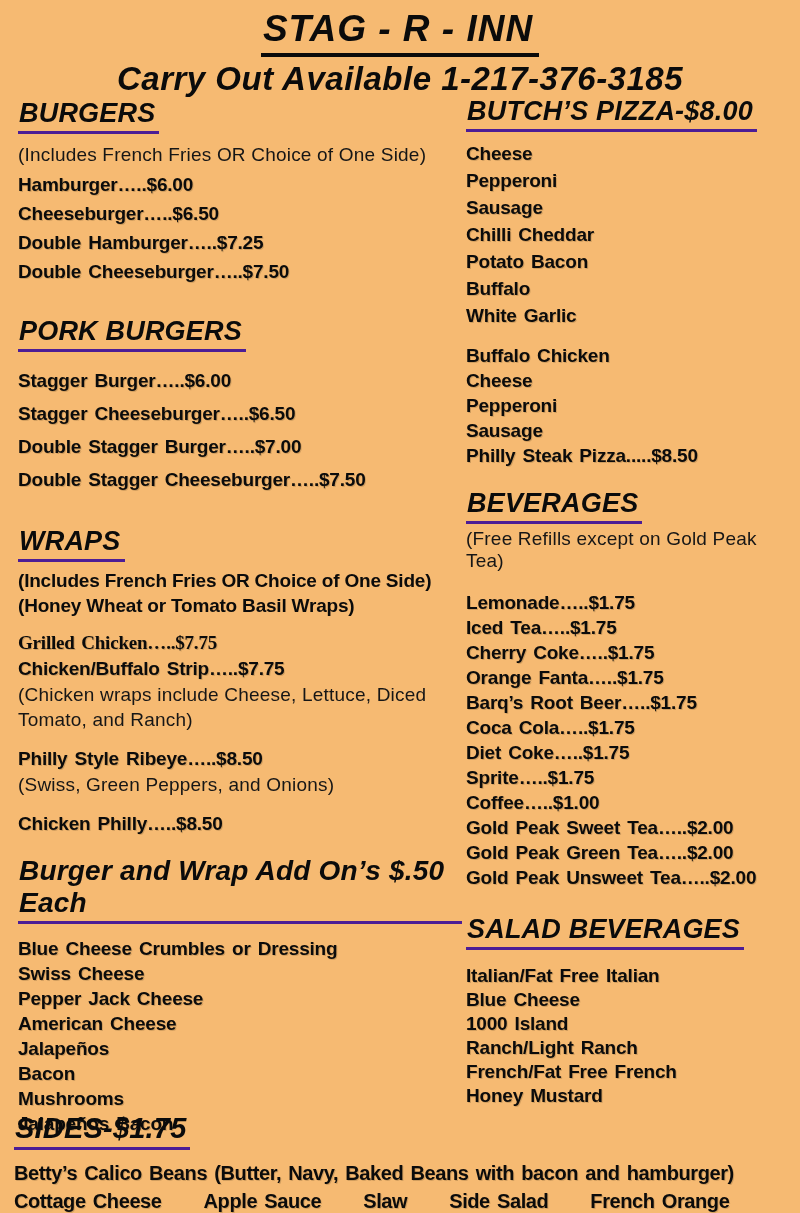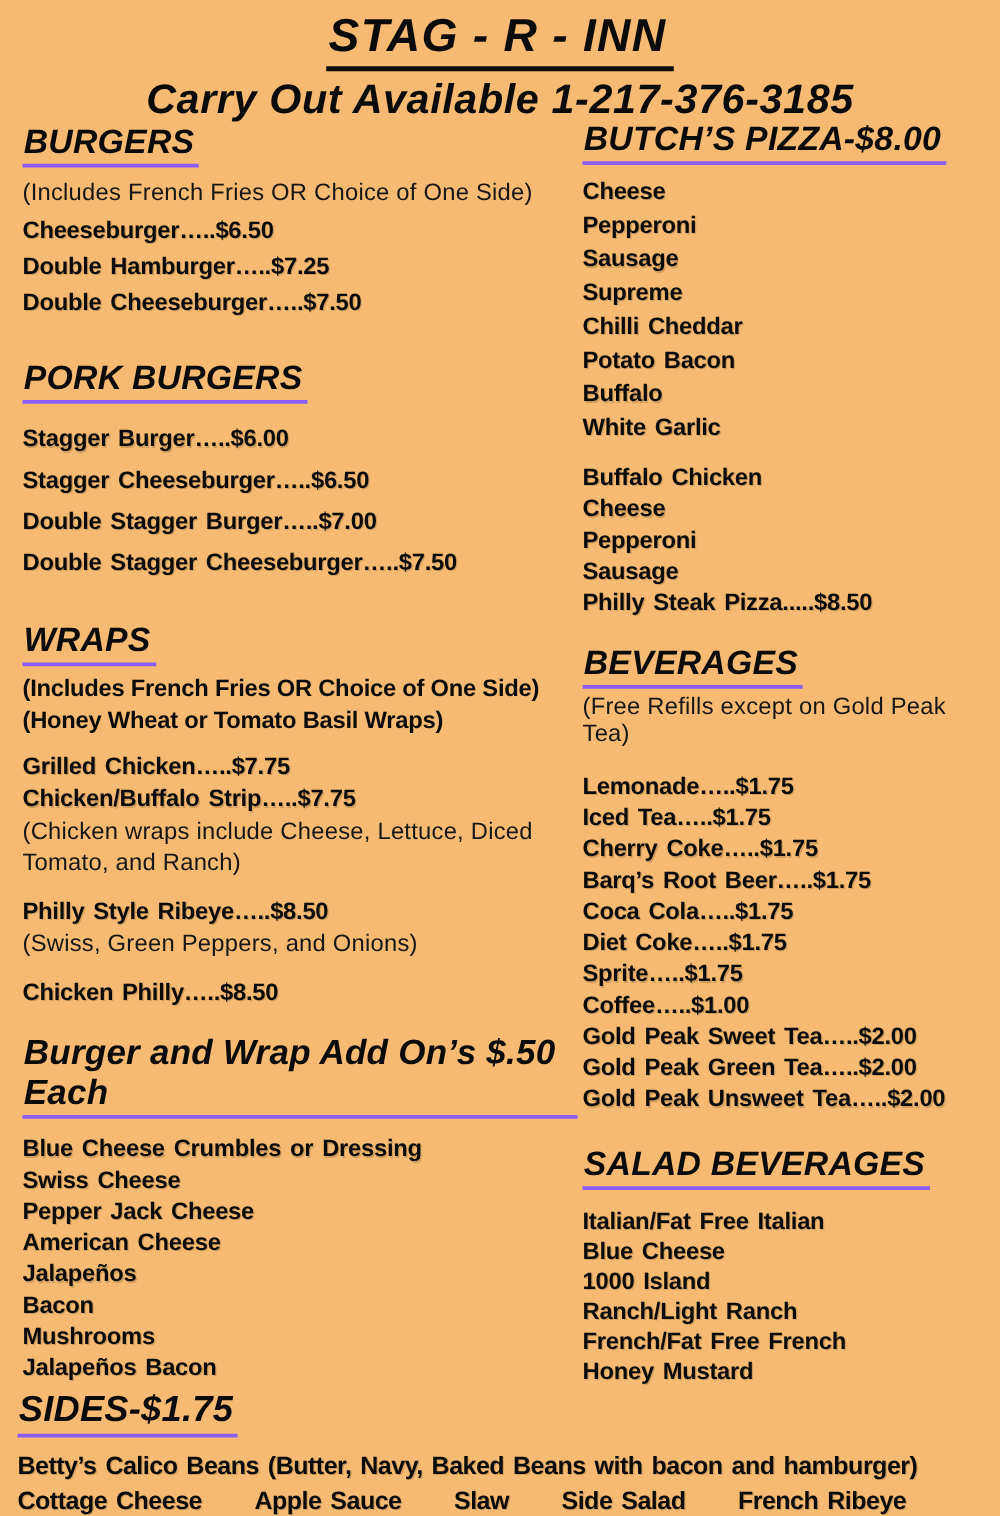--- a/index.html
+++ b/index.html
@@ -30,21 +30,21 @@
     font-size: 33px; font-weight: 700; font-style: italic;
     margin-top: 3px; letter-spacing: 0.5px;
   }
 
   
   .col-left  { position: absolute; left: 18px;  top: 98px; width: 444px; }
   .col-right { position: absolute; left: 466px; top: 96px; width: 326px; }
   .sides     { position: absolute; left: 14px;  top: 1112px; width: 776px; }
 
   h2 { font-size: 27px; font-weight: 700; font-style: italic; letter-spacing: 0.2px; }
-  h2 .u { display: inline-block; border-bottom: 3px solid #8b5cf6; padding: 0 4px 2px 1px; }
+  h2 .u { display: inline-block; border-bottom: 3px solid #4c1d95; padding: 0 4px 2px 1px; }
 
   .item, .side-item, .betty {
     font-size: 19px; font-weight: 700;
     word-spacing: 2px; letter-spacing: -0.2px;
     text-shadow: 1px 1px 0 rgba(40,25,5,0.18);
   }
   .note {
     font-size: 19px; font-weight: 400; letter-spacing: 0.2px;
     color: #161616;
   }
@@ -58,21 +58,21 @@
   .lh24 .item { line-height: 24px; }
 
   
   .sec-burgers h2 { margin-bottom: 10px; }
   .sec-burgers .note { margin-bottom: 4px; }
   .sec-pork { margin-top: 30px; }
   .sec-pork h2 { margin-bottom: 12px; }
   .sec-wraps { margin-top: 30px; }
   .sec-wraps h2 { margin-bottom: 6px; }
   .wrap-item { line-height: 26px; }
-  .mt12 { margin-top: 12px; }
+  .mt12 { margin-top: 12px; font-family: Liberation Serif, serif; }
   .mt14 { margin-top: 14px; }
   .wrap-note { line-height: 25px; }
   .sec-addons { margin-top: 18px; }
   .sec-addons h2 { font-size: 28px; margin-bottom: 12px; }
 
   
   .sec-pizza h2 { margin-bottom: 8px; }
   .sec-flat { margin-top: 14px; }
   .sec-flat h2 { margin-bottom: 10px; }
   .sec-bev { margin-top: 20px; }
@@ -96,20 +96,21 @@
     <div class="title"><span class="u">STAG - R - INN</span></div>
     <div class="subtitle">Carry Out Available 1-217-376-3185</div>
   </div>
 
   <div class="col-left">
 
     <section class="sec-burgers">
       <h2><span class="u">BURGERS</span></h2>
       <div class="note">(Includes French Fries OR Choice of One Side)</div>
       <div class="lh29">
+          <div class="item">Hamburger…..$6.00</div>
           <div class="item">Cheeseburger…..$6.50</div>
           <div class="item">Double Hamburger…..$7.25</div>
           <div class="item">Double Cheeseburger…..$7.50</div>
         </div>
     </section>
 
     <section class="sec-pork">
       <h2><span class="u">PORK BURGERS</span></h2>
       <div class="lh33">
           <div class="item">Stagger Burger…..$6.00</div>
@@ -148,21 +149,20 @@
   </div>
 
   <div class="col-right">
 
     <section class="sec-pizza">
       <h2><span class="u">BUTCH’S PIZZA-$8.00</span></h2>
       <div class="lh27">
           <div class="item">Cheese</div>
           <div class="item">Pepperoni</div>
           <div class="item">Sausage</div>
-          <div class="item">Supreme</div>
           <div class="item">Chilli Cheddar</div>
           <div class="item">Potato Bacon</div>
           <div class="item">Buffalo</div>
           <div class="item">White Garlic</div>
         </div>
     </section>
 
     <section class="sec-flat">
       <div class="lh25">
           <div class="item">Buffalo Chicken</div>
@@ -173,20 +173,21 @@
         </div>
     </section>
 
     <section class="sec-bev">
       <h2><span class="u">BEVERAGES</span></h2>
       <div class="note">(Free Refills except on Gold Peak Tea)</div>
       <div class="lh25">
           <div class="item">Lemonade…..$1.75</div>
           <div class="item">Iced Tea…..$1.75</div>
           <div class="item">Cherry Coke…..$1.75</div>
+          <div class="item">Orange Fanta…..$1.75</div>
           <div class="item">Barq’s Root Beer…..$1.75</div>
           <div class="item">Coca Cola…..$1.75</div>
           <div class="item">Diet Coke…..$1.75</div>
           <div class="item">Sprite…..$1.75</div>
           <div class="item">Coffee…..$1.00</div>
           <div class="item">Gold Peak Sweet Tea…..$2.00</div>
           <div class="item">Gold Peak Green Tea…..$2.00</div>
           <div class="item">Gold Peak Unsweet Tea…..$2.00</div>
         </div>
     </section>
@@ -206,17 +207,17 @@
   </div>
 
   <div class="sides">
     <h2><span class="u">SIDES-$1.75</span></h2>
     <div class="betty">Betty’s Calico Beans (Butter, Navy, Baked Beans with bacon and hamburger)</div>
     <div class="sides-row">
         <div class="side-item">Cottage Cheese</div>
         <div class="side-item">Apple Sauce</div>
         <div class="side-item">Slaw</div>
         <div class="side-item">Side Salad</div>
-        <div class="side-item">French Ribeye</div>
+        <div class="side-item">French Orange</div>
       </div>
   </div>
 
 </div>
 
 </body></html>

